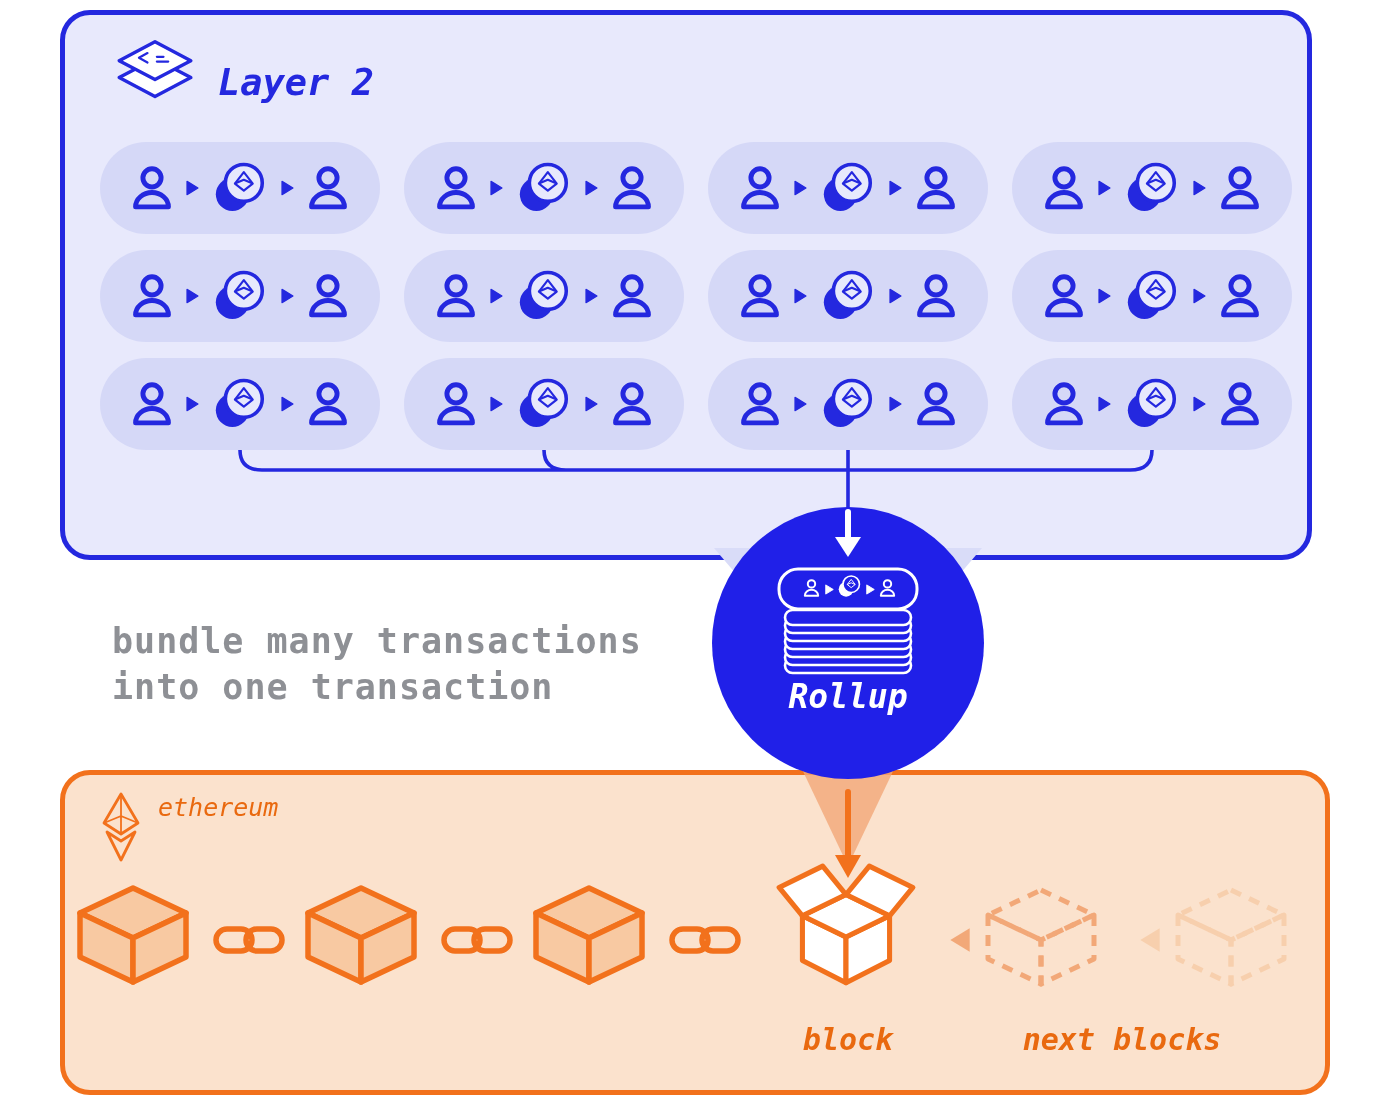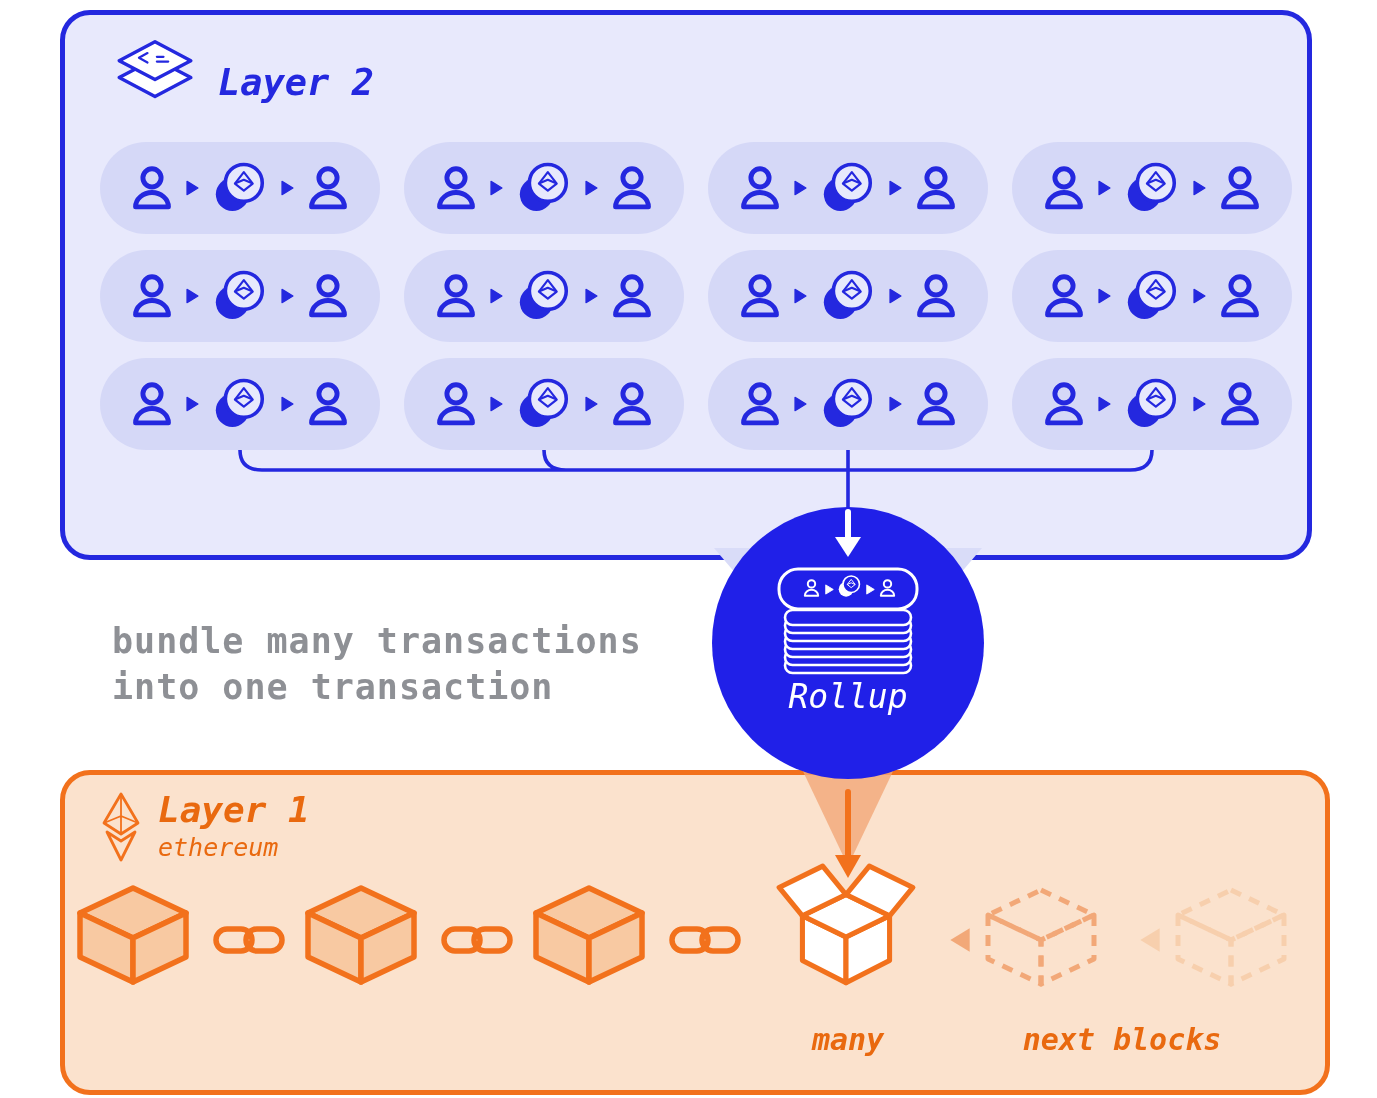--- a/index.html
+++ b/index.html
@@ -33,21 +33,21 @@
   #svg-under,#svg-over{position:absolute;left:0;top:0;width:1377px;height:1098px;pointer-events:none}
   #svg-under{z-index:1}
   #svg-over{z-index:3}
 
   #caption{position:absolute;left:112px;top:618px;z-index:1}
   #caption div{font-size:35px;font-weight:bold;color:var(--gray_text);line-height:46px;letter-spacing:1px}
 
   #rollup{position:absolute;left:712px;top:507px;width:272px;height:272px;border-radius:50%;
           background:var(--blue_deep);z-index:2;display:flex;flex-direction:column;align-items:center}
   #rollup-stack{margin-top:56px;width:170px;height:112px}
-  #rollup-label{margin-top:2px;color:#fff;font-size:33px;font-weight:normal;font-style:italic}
+  #rollup-label{margin-top:2px;color:#fff;font-size:33px;font-weight:bold;font-style:italic}
 
   #layer1-hdr{position:absolute;left:98px;top:790px;display:flex;align-items:flex-start;gap:14px;z-index:1;color:var(--orange)}
   #layer1-hdr .hdr-icon{width:46px;height:74px}
   #layer1-title{font-size:36px;font-weight:bold;font-style:italic;color:var(--orange_text);line-height:40px}
   #layer1-sub{font-size:25px;font-weight:normal;font-style:italic;color:var(--orange_text);margin-top:3px}
 
   .piece{position:absolute;z-index:1}
   .piece svg{width:100%;height:100%;display:block}
   #cube1{left:76px;top:884px;width:114px;height:102px;color:var(--orange)}
   #cube2{left:304px;top:884px;width:114px;height:102px;color:var(--orange)}
@@ -408,21 +408,20 @@
     <div id="rollup-label">Rollup</div>
   </div>
 
   <div id="layer1" class="panel"></div>
 
   <div id="layer1-hdr">
     <svg class="hdr-icon" viewBox="0 0 46 74">
         <use href="#icon-eth"></use>
       </svg>
     <div>
-      <div id="layer1-title">Layer 1</div>
       <div id="layer1-sub">ethereum</div>
     </div>
   </div>
 
   <div id="cube1" class="piece">
       <svg viewBox="0 0 114 102">
         <use href="#icon-cube"></use>
       </svg>
     </div>
   <div id="link1" class="piece">
@@ -469,21 +468,21 @@
       <svg viewBox="0 0 22 26">
         <use href="#icon-tri-left"></use>
       </svg>
     </div>
   <div id="dcube2" class="piece">
       <svg viewBox="0 0 114 102">
         <use href="#icon-cube-dashed"></use>
       </svg>
     </div>
 
-  <div id="lbl-block" class="blk-label">many</div>
+  <div id="lbl-block" class="blk-label">block</div>
   <div id="lbl-next" class="blk-label">next blocks</div>
 
   <svg id="svg-over" viewBox="0 0 1377 1098">
     <path d="M848 512 L848 538" stroke="#fff" stroke-width="6" stroke-linecap="round" fill="none"></path>
     <polygon points="835,537 861,537 848,557" fill="#fff"></polygon>
     <path d="M848 792 L848 856" stroke="var(--orange,#f2711c)" stroke-width="6" stroke-linecap="round" fill="none"></path>
     <polygon points="835,855 861,855 848,878" fill="var(--orange,#f2711c)"></polygon>
   </svg>
 
 </div>

